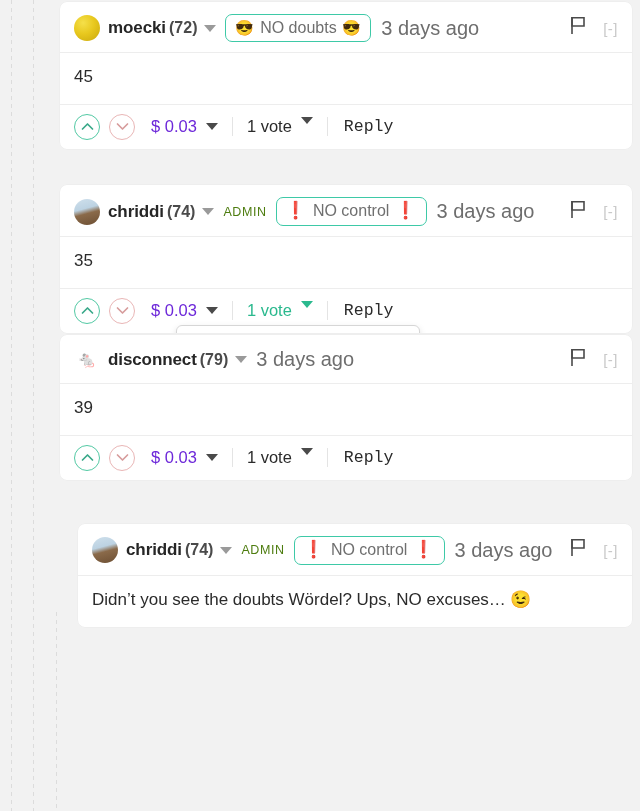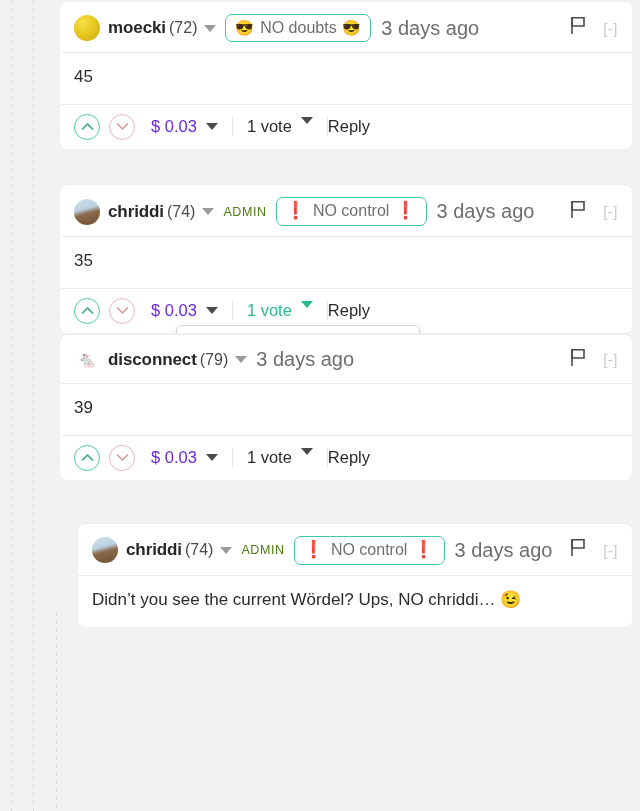--- a/index.html
+++ b/index.html
@@ -81,20 +81,21 @@
   .uname {
     font-weight: bold;
     color: #262626;
     font-size: 17px;
     letter-spacing: -0.1px;
   }
   .urep {
     color: #4a4a4a;
     font-size: 16px;
     margin-left: 3px;
+    font-weight: bold;
   }
 
   .caret {
     display: inline-block;
     width: 0; height: 0;
     border-left: 6px solid transparent;
     border-right: 6px solid transparent;
     border-top: 7px solid #9a9a9a;
     margin: 0 9px 0 7px;
     flex: 0 0 auto;
@@ -190,21 +191,23 @@
     display: inline-flex;
     align-items: flex-start;
     gap: 9px;
     padding: 0 14px;
     border-left: 1px solid #e4e4e4;
   }
   .votes.active { color: #2bb98e; }
   .reply {
     font-size: 16.5px;
     color: #2b2b2b;
+    padding-left: 16px;
     border-left: 1px solid #e4e4e4;
+    font-family: Liberation Mono, monospace;
   }
 
   .tri {
     display: inline-block;
     width: 0; height: 0;
     border-left: 6px solid transparent;
     border-right: 6px solid transparent;
     border-top: 7px solid #3a3a3a;
   }
   .tri.grey { border-top-color: #4a4a4a; }
@@ -396,16 +399,16 @@
       <span class="hicons">
         <span class="flag-icon">
           <svg width="17" height="19" viewBox="0 0 17 19">
             <path d="M2 1 V18" stroke="#4a4a4a" stroke-width="1.6" fill="none"></path>
             <path d="M2 1.8 H14 V10 H2 Z" stroke="#4a4a4a" stroke-width="1.6" fill="none"></path>
           </svg>
         </span>
         <span class="collapse">[-]</span>
       </span>
     </div>
-    <div class="cbody">Didn’t you see the current Wördel? Ups, NO chriddi… 😉</div>
+    <div class="cbody">Didn’t you see the doubts Wördel? Ups, NO excuses… 😉</div>
   </div>
 
 </div>
 
 </body></html>

